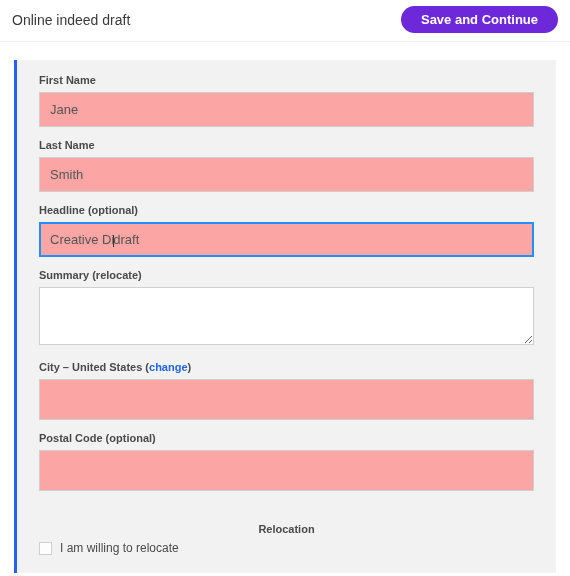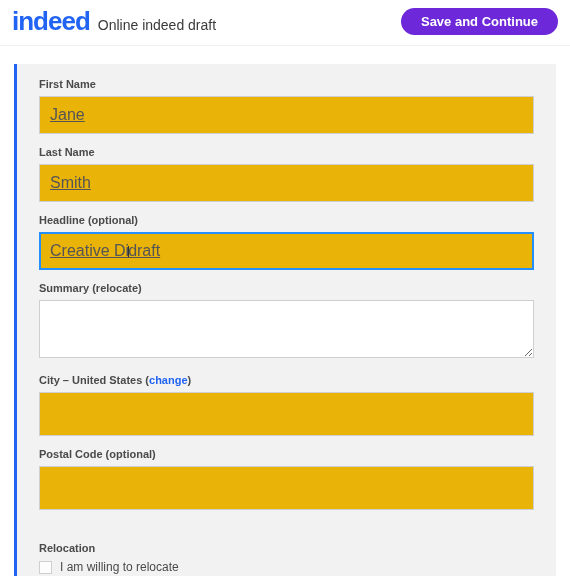--- a/index.html
+++ b/index.html
@@ -62,26 +62,25 @@
     .field-label {
       font-size: 11px;
       font-weight: 700;
       color: #4a4a4a;
       display: block;
       margin-bottom: 6px;
     }
     .field-input {
       width: 100%;
       padding: 9px 10px;
-      font-size: 16px;
+      font-size: 13px;
       color: #555;
       border: 1px solid #cfcfcf;
-      background: #eab308;
+      background: #fca5a5;
       outline: none;
-      text-decoration: underline;
     }
     .field-input.focused {
       border: 2px solid #2490ff;
       padding: 8px 9px;
     }
     .field-textarea {
       width: 100%;
       height: 58px;
       padding: 9px 10px;
       font-size: 12px;
@@ -122,21 +121,20 @@
       background: #333;
       vertical-align: middle;
       margin: 0 -1px;
     }
   </style>
 </head>
 <body>
 
 <div class="header">
   <div class="header-left">
-    <span class="logo">indeed</span>
     <span class="subtitle">Online indeed draft</span>
   </div>
   <button class="save-btn">Save and Continue</button>
 </div>
 
 <div class="content-wrap">
   <div class="form-panel">
 
     <div class="field-block">
       <label class="field-label">First Name</label>
@@ -167,21 +165,21 @@
       <input class="field-input" type="text" style="padding: 12px 10px;" value="">
     </div>
 
     <div class="field-block">
       <label class="field-label">Postal Code (optional)</label>
       <input class="field-input" type="text" style="padding: 12px 10px;" value="">
     </div>
 
     <div class="section-gap"></div>
 
-    <div class="field-block" style="margin-bottom:4px;">
+    <div class="field-block" style="margin-bottom:4px;text-align:center;">
       <label class="field-label">Relocation</label>
       <div class="checkbox-row">
         <span class="checkbox"></span>
         <span class="checkbox-label">I am willing to relocate</span>
       </div>
     </div>
 
   </div>
 </div>
 

